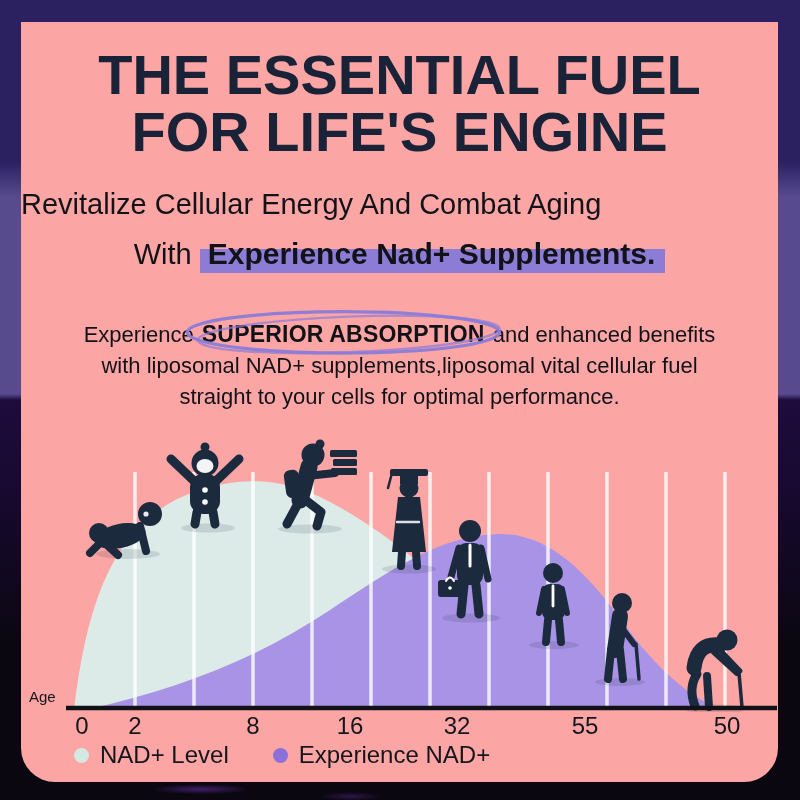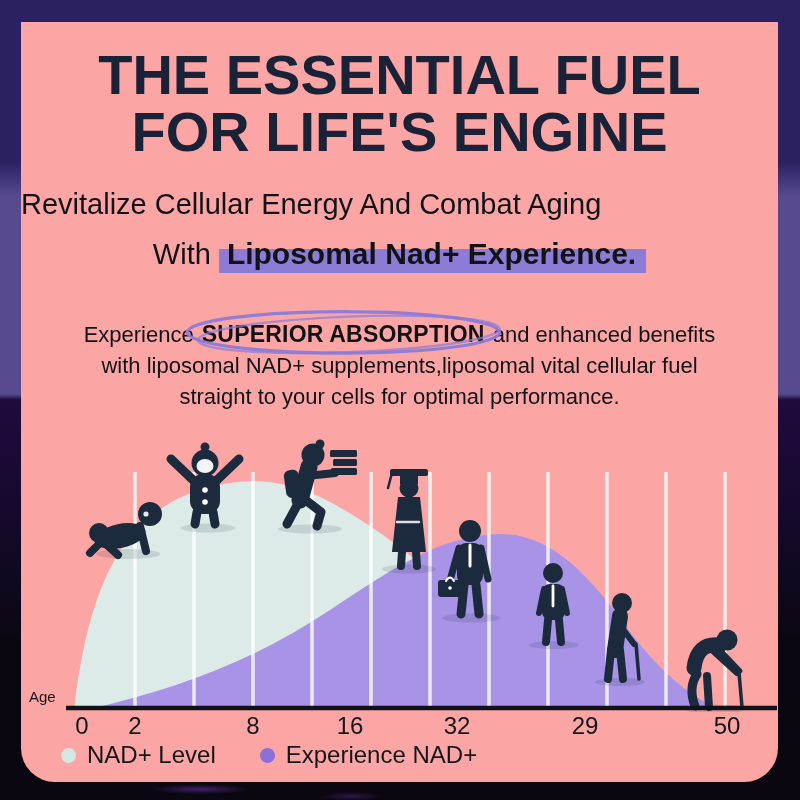--- a/index.html
+++ b/index.html
@@ -32,21 +32,21 @@
   .bodytext b{font-size:23px;letter-spacing:.2px;}
   .circled{position:relative;display:inline-block;padding:0 2px;}
   .circled svg{position:absolute;left:-16px;top:-12px;width:calc(100% + 32px);height:calc(100% + 22px);
     overflow:visible;pointer-events:none;}
 
   .chart{position:absolute;left:-21px;top:408px;width:800px;height:282px;}
   .age-label{position:absolute;left:8px;top:666px;font-size:15px;color:#15161c;}
   .ticks{position:absolute;left:-21px;top:690px;width:800px;height:30px;}
   .ticks span{position:absolute;transform:translateX(-50%);font-size:24px;color:#15161c;}
 
-  .legend{position:absolute;left:40px;top:719px;display:flex;gap:44px;align-items:center;}
+  .legend{position:absolute;left:53px;top:719px;display:flex;gap:44px;align-items:center;}
   .legend-item{display:flex;align-items:center;gap:11px;}
   .dot{width:15px;height:15px;border-radius:50%;display:inline-block;}
   .dot-mint{background:#d5e7e2;}
   .dot-purple{background:#8a70d8;}
   .legend-label{font-size:24px;color:#15161c;}
 </style>
 </head>
 <body>
 
 <div id="stage">
@@ -57,21 +57,21 @@
 
   <div class="card">
     <div class="title">
       <div>THE ESSENTIAL FUEL</div>
       <div>FOR LIFE'S ENGINE</div>
     </div>
 
     <div class="subtitle">Revitalize Cellular Energy And Combat Aging</div>
 
     <div class="subtitle2">
-      <span>With </span><span class="hl">Liposomal Nad+ Experience.</span>
+      <span>With </span><span class="hl">Experience Nad+ Supplements.</span>
     </div>
 
     <div class="bodytext">
       <div>
         <span>Experience </span><span class="circled"><b>SUPERIOR ABSORPTION</b><svg viewBox="0 0 300 46" preserveAspectRatio="none">
               <ellipse cx="150" cy="22" rx="147" ry="18" fill="none" stroke="#8b7cd9" stroke-width="3.2" opacity="0.95" vector-effect="non-scaling-stroke"></ellipse>
               <ellipse cx="155" cy="24" rx="142" ry="15.5" fill="none" stroke="#8b7cd9" stroke-width="2.4" opacity="0.7" transform="rotate(-2 150 23)" vector-effect="non-scaling-stroke"></ellipse>
             </svg></span><span> and enhanced benefits</span>
       </div>
       <div>with liposomal NAD+ supplements,liposomal vital cellular fuel</div>
@@ -197,21 +197,21 @@
     </svg>
 
     <span class="age-label">Age</span>
 
     <div class="ticks">
       <span style="left:82px">0</span>
       <span style="left:135px">2</span>
       <span style="left:253px">8</span>
       <span style="left:350px">16</span>
       <span style="left:457px">32</span>
-      <span style="left:585px">29</span>
+      <span style="left:585px">55</span>
       <span style="left:727px">50</span>
     </div>
 
     <div class="legend">
       <div class="legend-item">
         <span class="dot dot-mint"></span>
         <span class="legend-label">NAD+ Level</span>
       </div>
       <div class="legend-item">
         <span class="dot dot-purple"></span>

